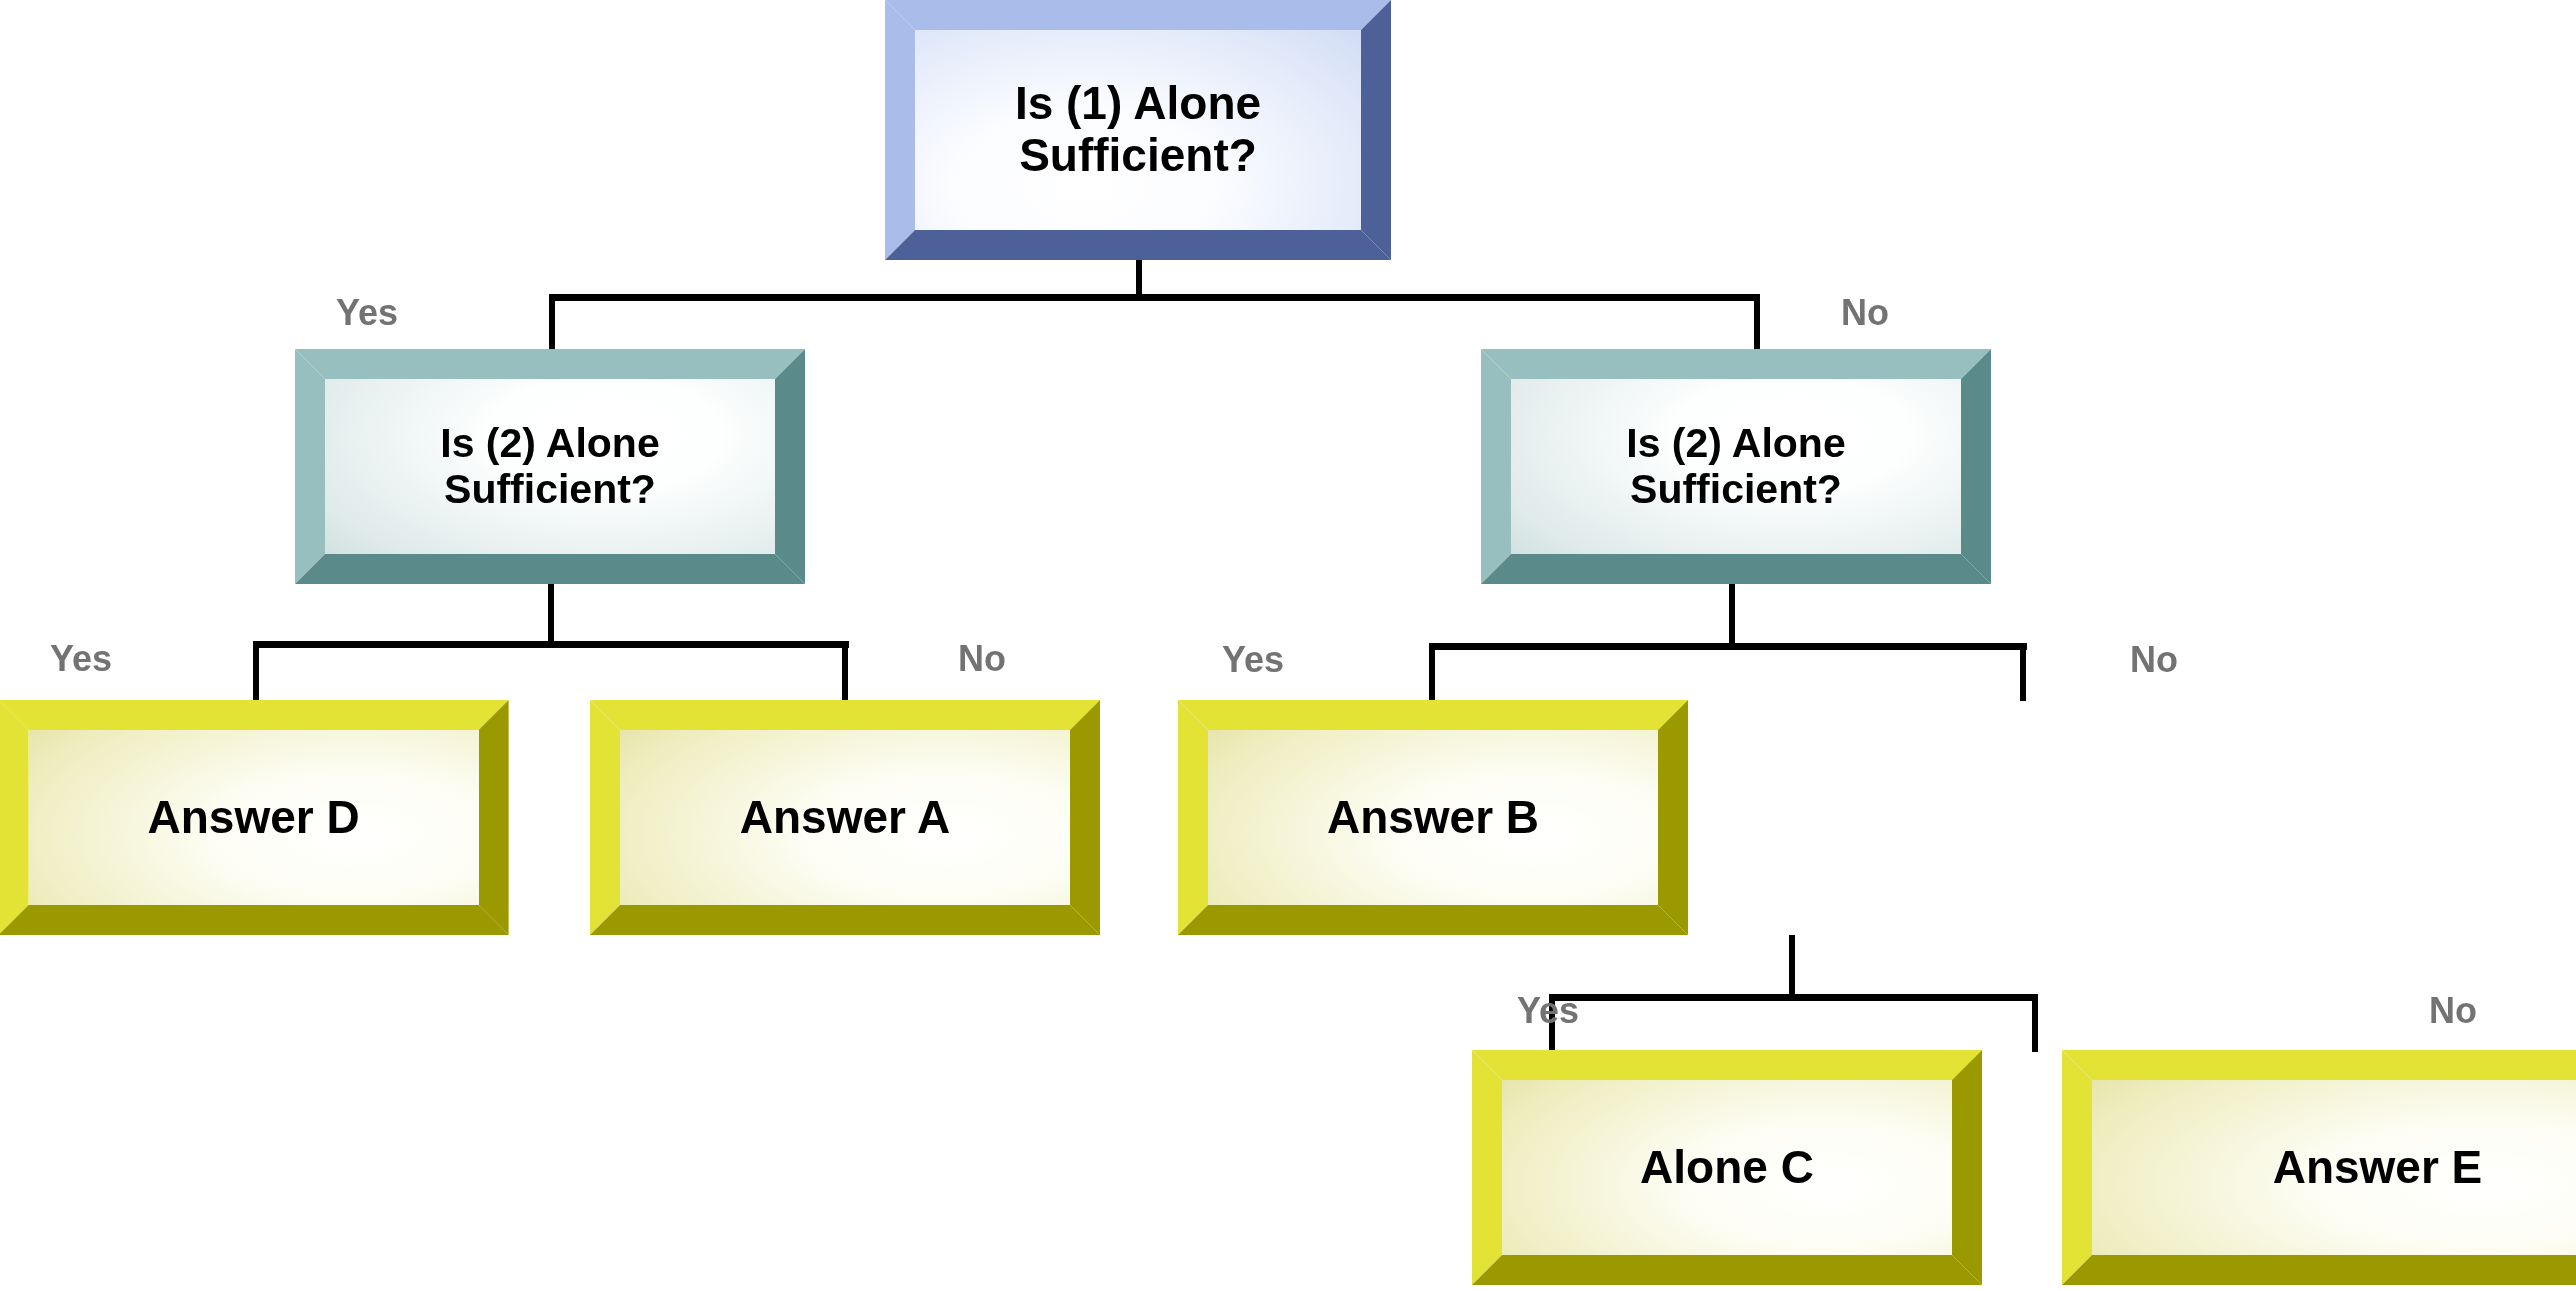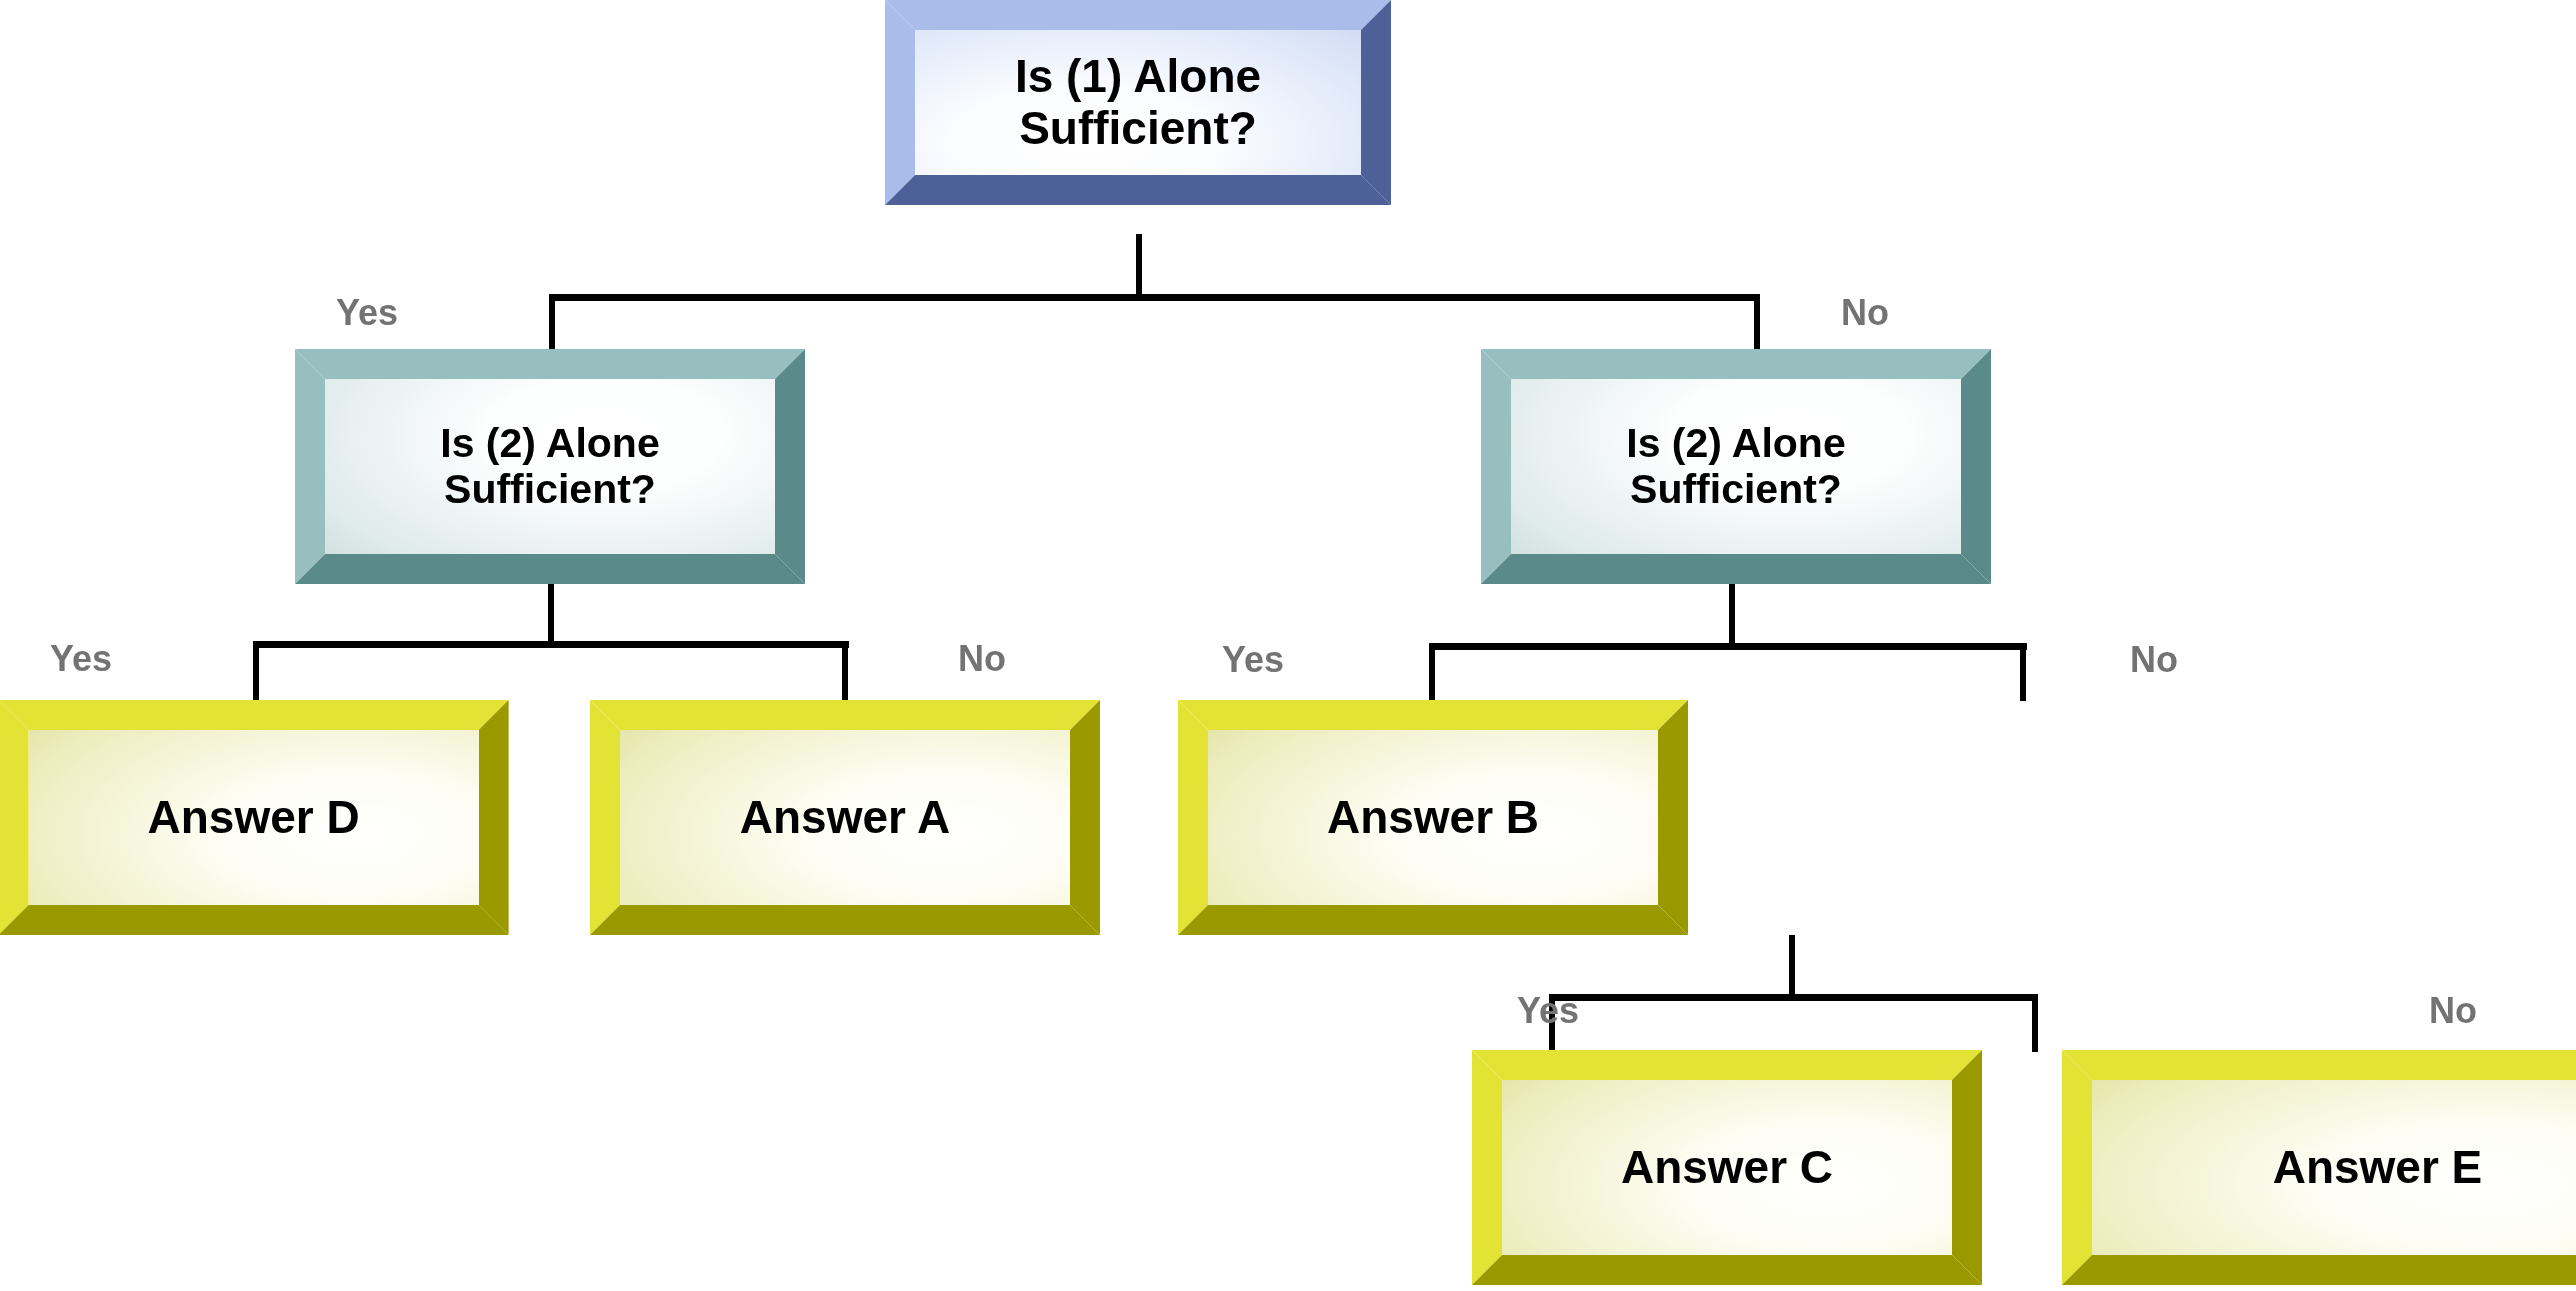--- a/index.html
+++ b/index.html
@@ -147,21 +147,21 @@
 
   <span class="edge-label" style="left:50px; top:641px;">Yes</span>
   <span class="edge-label" style="left:958px; top:641px;">No</span>
 
   <span class="edge-label" style="left:1222px; top:642px;">Yes</span>
   <span class="edge-label" style="left:2130px; top:642px;">No</span>
 
   <span class="edge-label" style="left:1517px; top:993px;">Yes</span>
   <span class="edge-label" style="left:2429px; top:993px;">No</span>
 
-  <div class="node n-blue" style="left:885px; top:0px; width:506px; height:205px;">
+  <div class="node n-blue" style="left:885px; top:0px; width:506px; height:260px;">
     <div class="bev">
       <i class="t"></i>
         <i class="l"></i>
         <i class="r"></i>
         <i class="b"></i>
     </div>
     <div class="inner"></div>
     <span class="label">Is (1) Alone
 Sufficient?</span>
   </div>
@@ -225,21 +225,21 @@
 
 
   <div class="node n-yellow" style="left:1472px; top:1050px; width:510px; height:235px;">
     <div class="bev">
       <i class="t"></i>
         <i class="l"></i>
         <i class="r"></i>
         <i class="b"></i>
     </div>
     <div class="inner"></div>
-    <span class="label">Answer C</span>
+    <span class="label">Alone C</span>
   </div>
 
   <div class="node n-yellow" style="left:2062px; top:1050px; width:602px; height:235px;padding-left:29px;">
     <div class="bev">
       <i class="t"></i>
         <i class="l"></i>
         <i class="r"></i>
         <i class="b"></i>
     </div>
     <div class="inner"></div>

